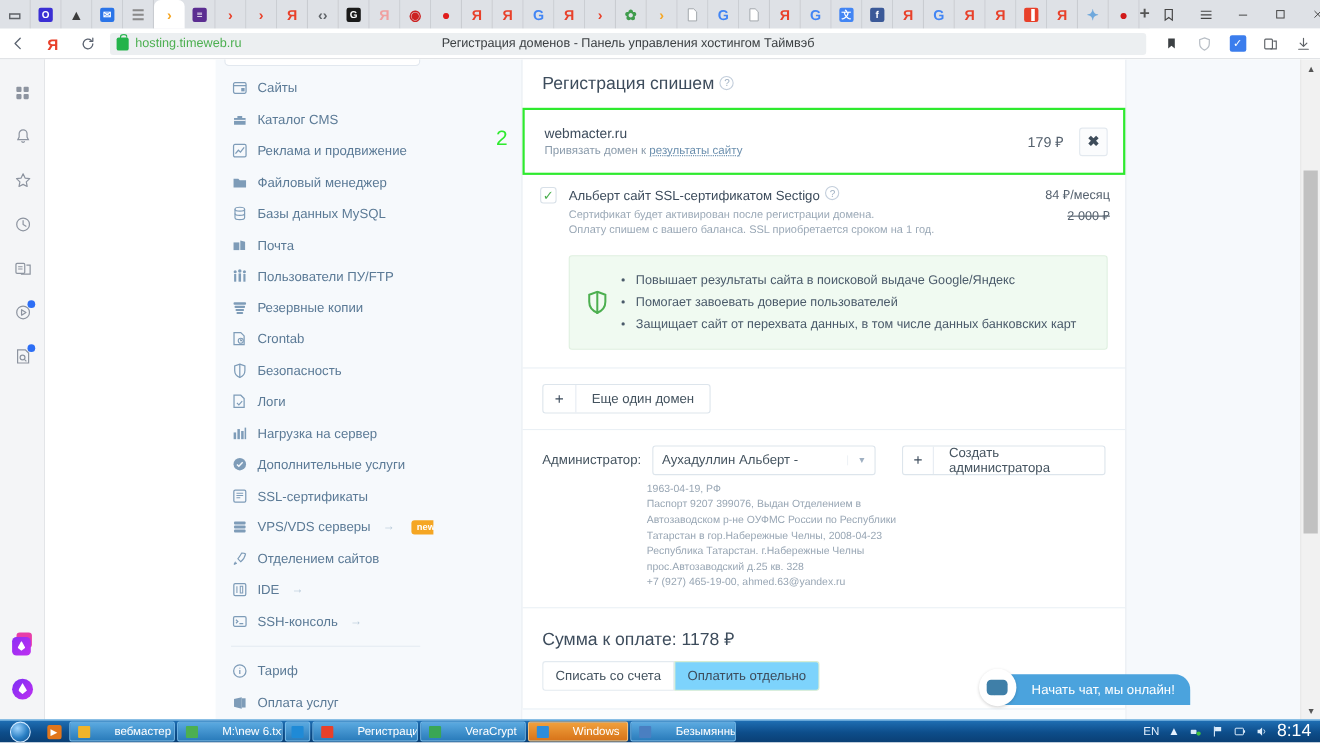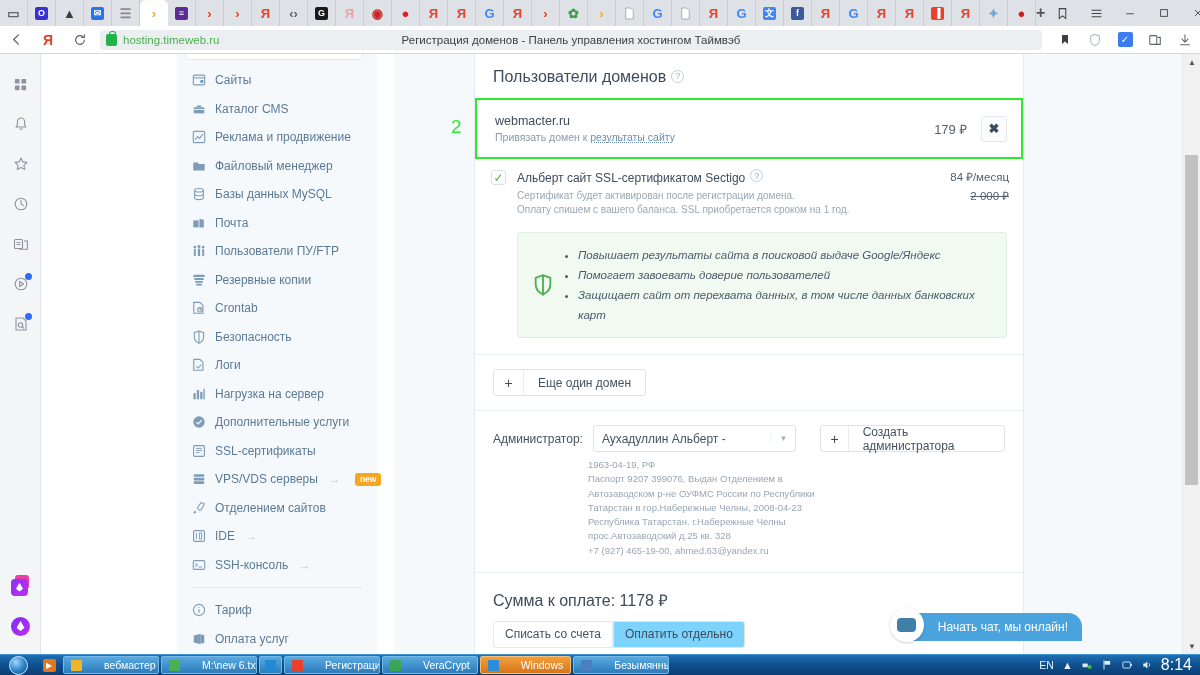--- a/index.html
+++ b/index.html
@@ -73,21 +73,21 @@
     position:absolute; top:54px; left:41px; width:1159px; height:600px;
     background:#ffffff; overflow:hidden;
   }
   .page-inner { position:absolute; top:0; left:0; width:1141px; height:600px; background:#fff; }
 
   
   .col-left { position:absolute; left:0; top:0; width:153px; height:600px; background:#fff; }
 
   
   .tw-side {
-    position:absolute; left:136px; top:0; width:200px; height:600px;
+    position:absolute; left:155px; top:0; width:200px; height:600px;
     background:#f6f9fc;
   }
   .partial-card {
     position:absolute; left:8px; top:-22px; width:178px; height:28px;
     border:1px solid #e2e8ef; border-radius:4px; background:#fff;
     overflow:hidden;
   }
 
   .menu { position:absolute; left:0; top:12px; width:200px; }
   .mi {
@@ -144,21 +144,21 @@
   .chk i { color:#4caf50; font-size:12px; font-style:normal; line-height:1; }
   .ssl-text { margin-left:11px; flex:1; }
   .ssl-title { font-size:12px; color:#3d4c5c; }
   .ssl-note { font-size:10px; color:#9aa8b6; margin-top:4px; line-height:1.45;}
   .ssl-price { text-align:right; }
   .ssl-p1 { font-size:11.5px; color:#55616e; }
   .ssl-p2 { font-size:11.5px; color:#55616e; text-decoration:line-through; margin-top:4px;}
 
   .ssl-box {
     margin:6px 16px 16px 42px; background:#f0faf1; border:1px solid #dff0e0; border-radius:3px;
-    display:flex; padding:12px 14px;font-style:italic;
+    display:flex; padding:12px 14px;
   }
   .shield { width:22px; flex:0 0 22px; display:flex; align-items:center; justify-content:center; color:#4caf50;}
   .ssl-box ul { margin-left:24px; }
   .ssl-box li { font-size:11.5px; color:#4a5a6a; line-height:1.75; }
 
   .sec { border-top:1px solid #eaf0f5; padding:14px 18px; }
   .btn-outline {
     display:inline-flex; align-items:center; border:1px solid #dde5ec; border-radius:3px;
     background:#fff; height:27px; font-size:12px; color:#44535f;
   }
@@ -721,21 +721,21 @@
               <span class="mlabel">Оплата услуг</span>
             </div>
             <div class="mi underl"></div>
           </div>
       </div>
 
       <div class="tw-main">
         <div class="card">
 
           <div class="card-title">
-            <span>Пользователи доменов</span><span class="qmark">?</span>
+            <span>Регистрация спишем</span><span class="qmark">?</span>
           </div>
 
           <div class="domain-row">
             <div class="annot2">2</div>
             <div>
               <div class="domain-name">webmacter.ru</div>
               <div class="domain-sub">
                 <span>Привязать домен к </span><a href="#">результаты сайту</a>
               </div>
             </div>

